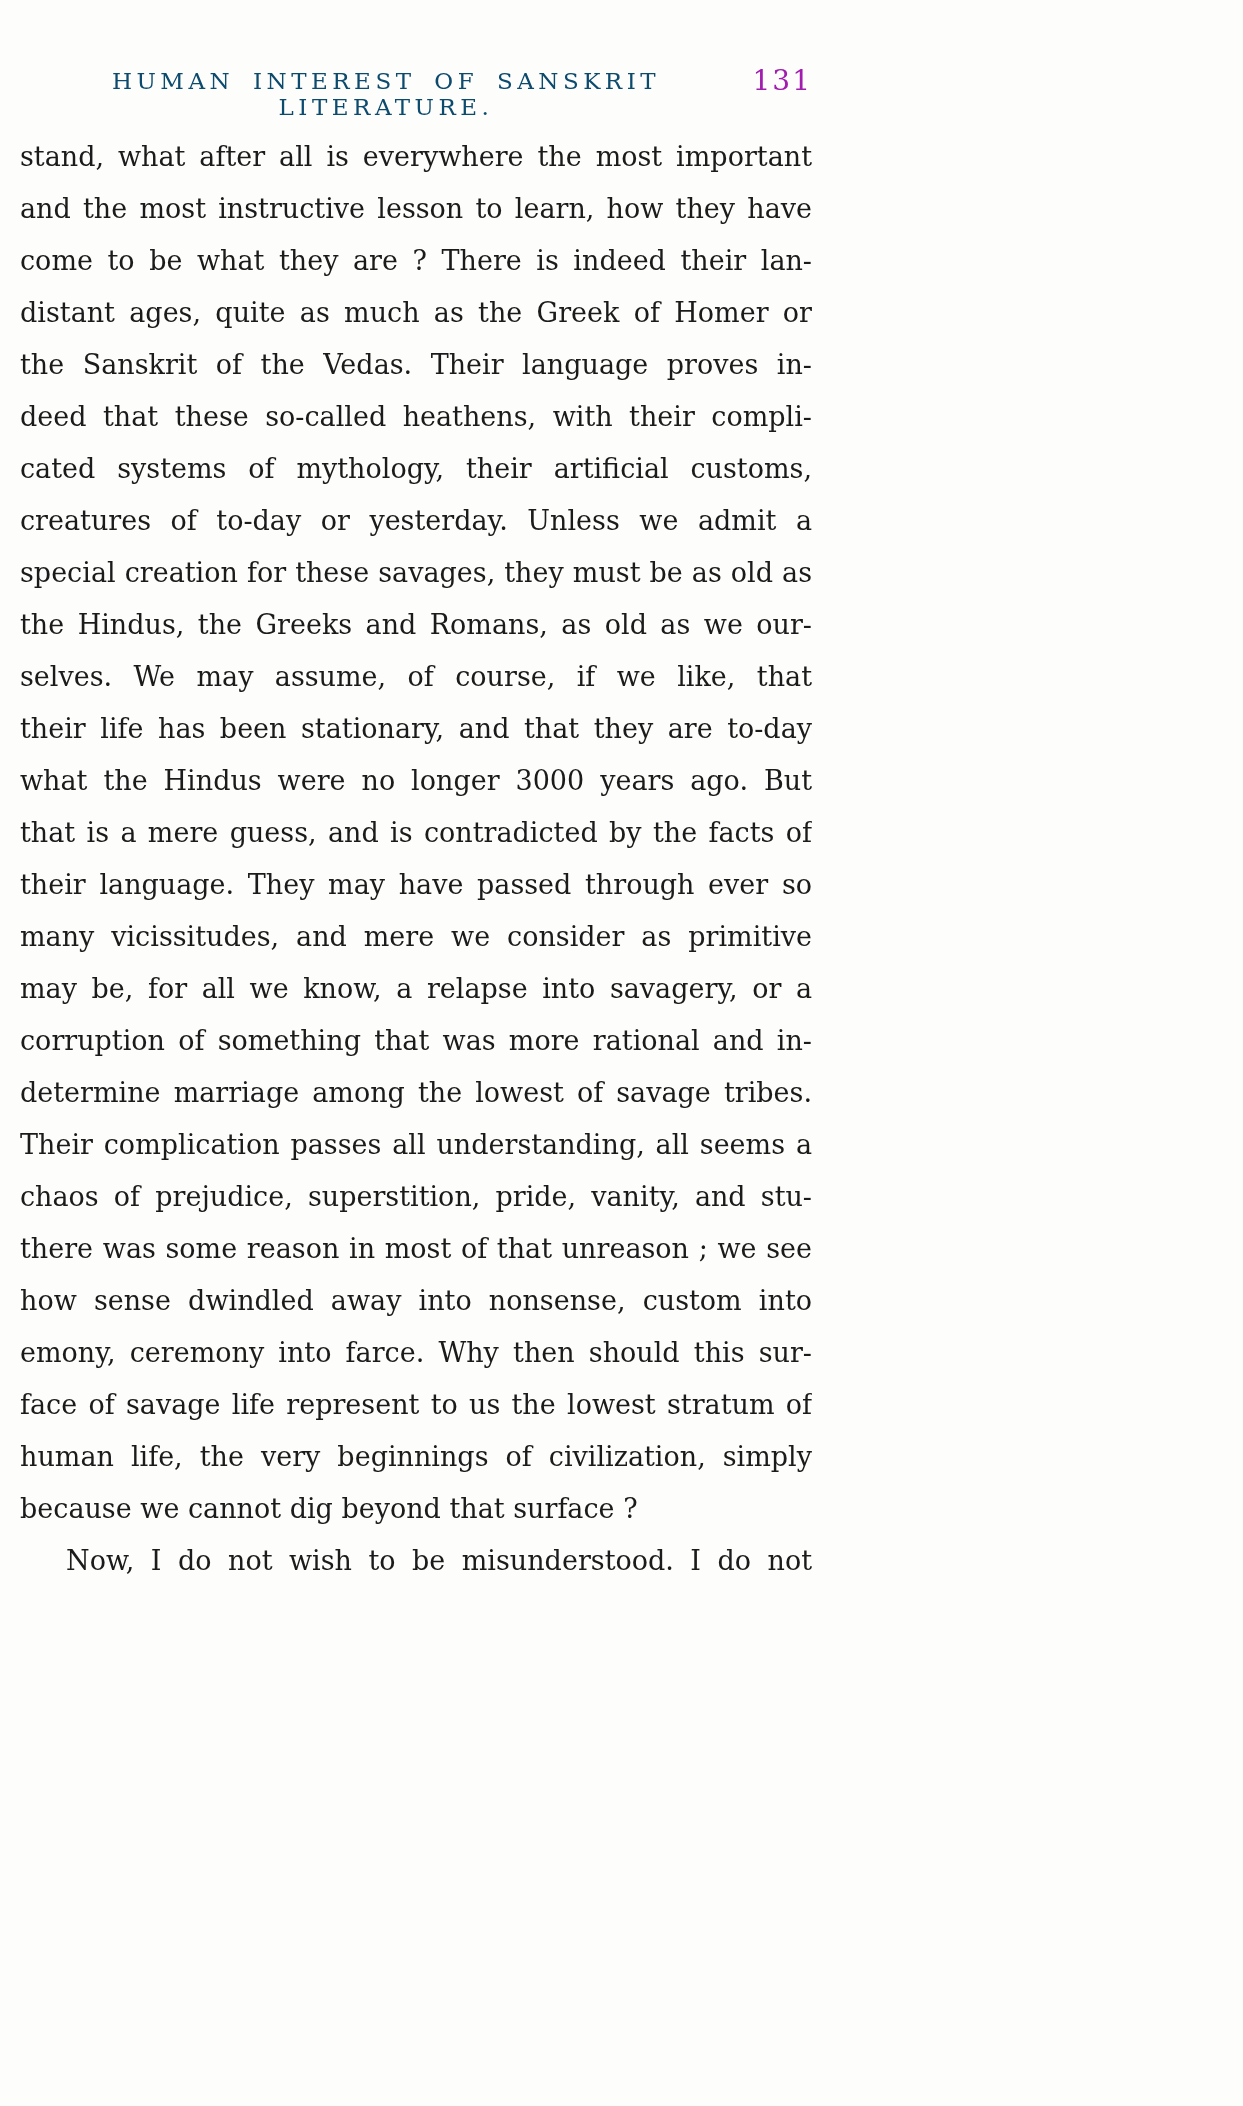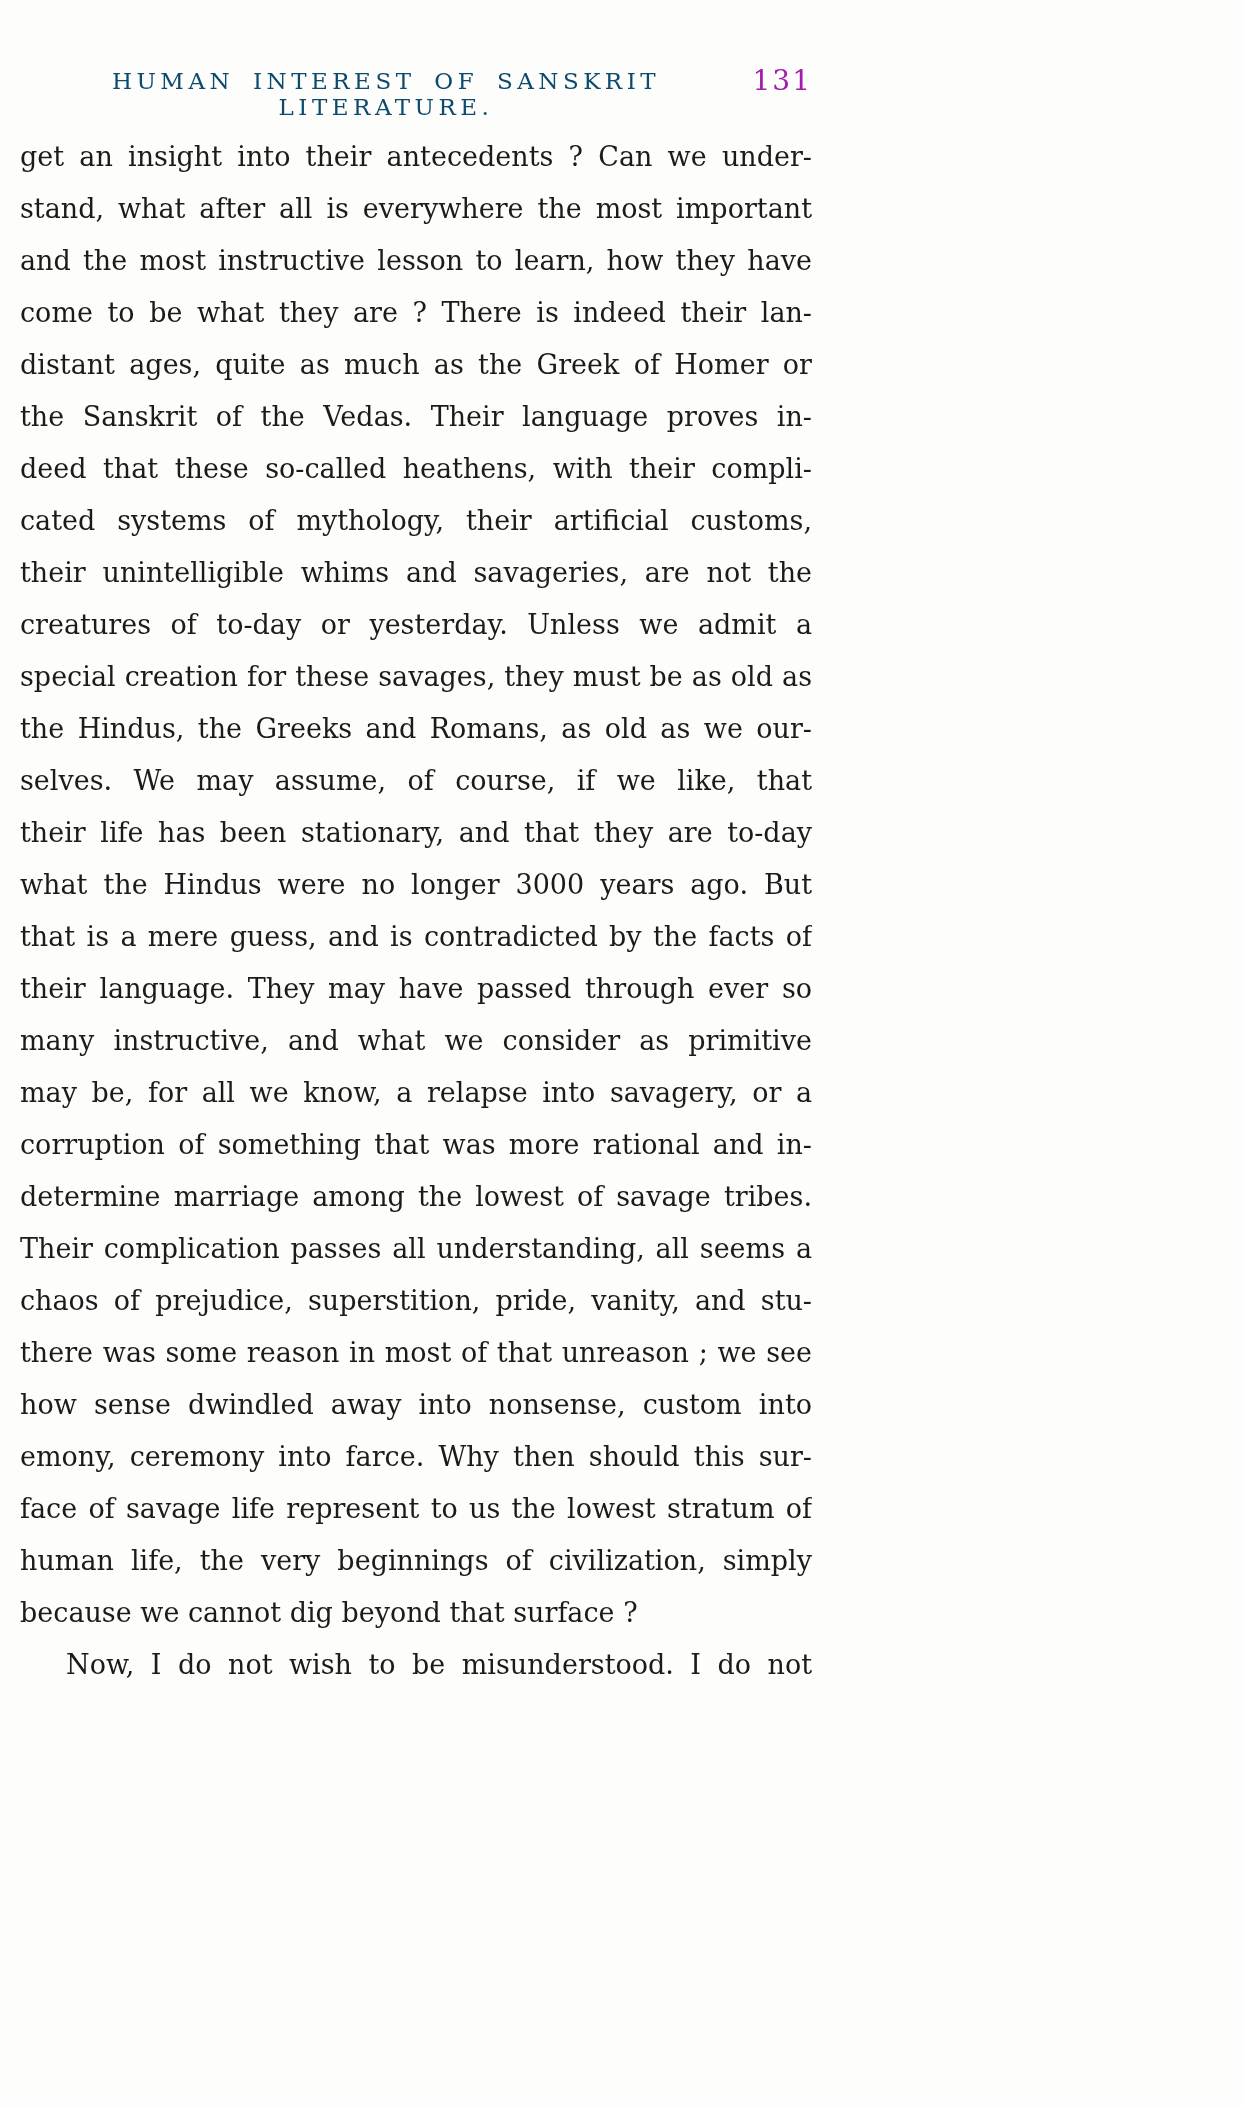--- a/index.html
+++ b/index.html
@@ -82,38 +82,36 @@
 
 <div class="page">
 
   <div class="running-header">
     <div class="header-title">HUMAN INTEREST OF SANSKRIT LITERATURE.</div>
     <div class="page-number">131</div>
   </div>
 
   <div class="text-block">
     <div class="para end-left">
-        <div class="line">get an insight into their antecedents ? Can we under-</div>
         <div class="line">stand, what after all is everywhere the most important</div>
         <div class="line">and the most instructive lesson to learn, how they have</div>
         <div class="line">come to be what they are ? There is indeed their lan-</div>
         <div class="line">distant ages, quite as much as the Greek of Homer or</div>
         <div class="line">the Sanskrit of the Vedas. Their language proves in-</div>
         <div class="line">deed that these so-called heathens, with their compli-</div>
         <div class="line">cated systems of mythology, their artificial customs,</div>
-        <div class="line">their unintelligible whims and savageries, are not the</div>
         <div class="line">creatures of to-day or yesterday. Unless we admit a</div>
         <div class="line">special creation for these savages, they must be as old as</div>
         <div class="line">the Hindus, the Greeks and Romans, as old as we our-</div>
         <div class="line">selves. We may assume, of course, if we like, that</div>
         <div class="line">their life has been stationary, and that they are to-day</div>
         <div class="line">what the Hindus were no longer 3000 years ago. But</div>
         <div class="line">that is a mere guess, and is contradicted by the facts of</div>
         <div class="line">their language. They may have passed through ever so</div>
-        <div class="line">many instructive, and what we consider as primitive</div>
+        <div class="line">many vicissitudes, and mere we consider as primitive</div>
         <div class="line">may be, for all we know, a relapse into savagery, or a</div>
         <div class="line">corruption of something that was more rational and in-</div>
         <div class="line">determine marriage among the lowest of savage tribes.</div>
         <div class="line">Their complication passes all understanding, all seems a</div>
         <div class="line">chaos of prejudice, superstition, pride, vanity, and stu-</div>
         <div class="line">there was some reason in most of that unreason ; we see</div>
         <div class="line">how sense dwindled away into nonsense, custom into cer-</div>
         <div class="line">emony, ceremony into farce. Why then should this sur-</div>
         <div class="line">face of savage life represent to us the lowest stratum of</div>
         <div class="line">human life, the very beginnings of civilization, simply</div>

